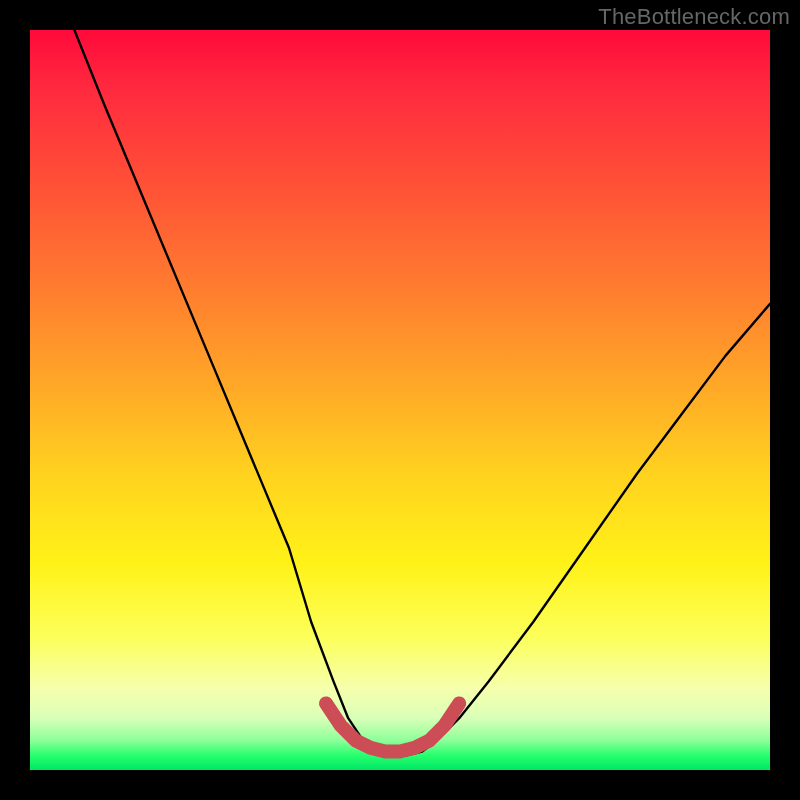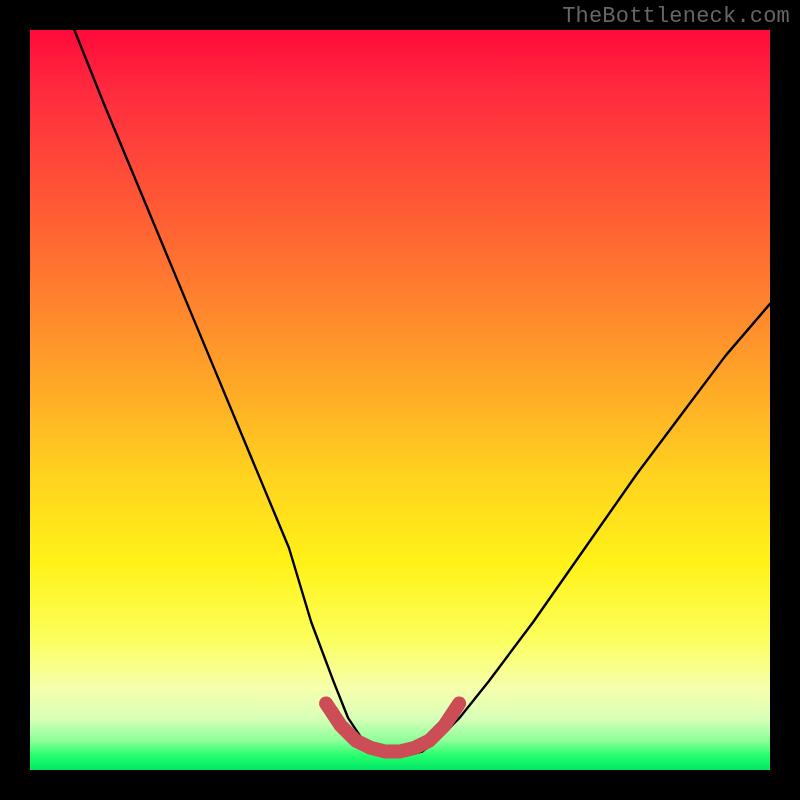--- a/index.html
+++ b/index.html
@@ -19,21 +19,20 @@
   }
   .watermark {
     position: absolute;
     top: 4px;
     right: 10px;
     color: #666;
     font-size: 22px;
     font-weight: 500;
     letter-spacing: 0.2px;
     z-index: 5;
-    font-family: Liberation Mono, monospace;
   }
   .plot-area {
     position: absolute;
     left: 30px;
     top: 30px;
     width: 740px;
     height: 740px;
     overflow: hidden;
   }
   .gradient {

